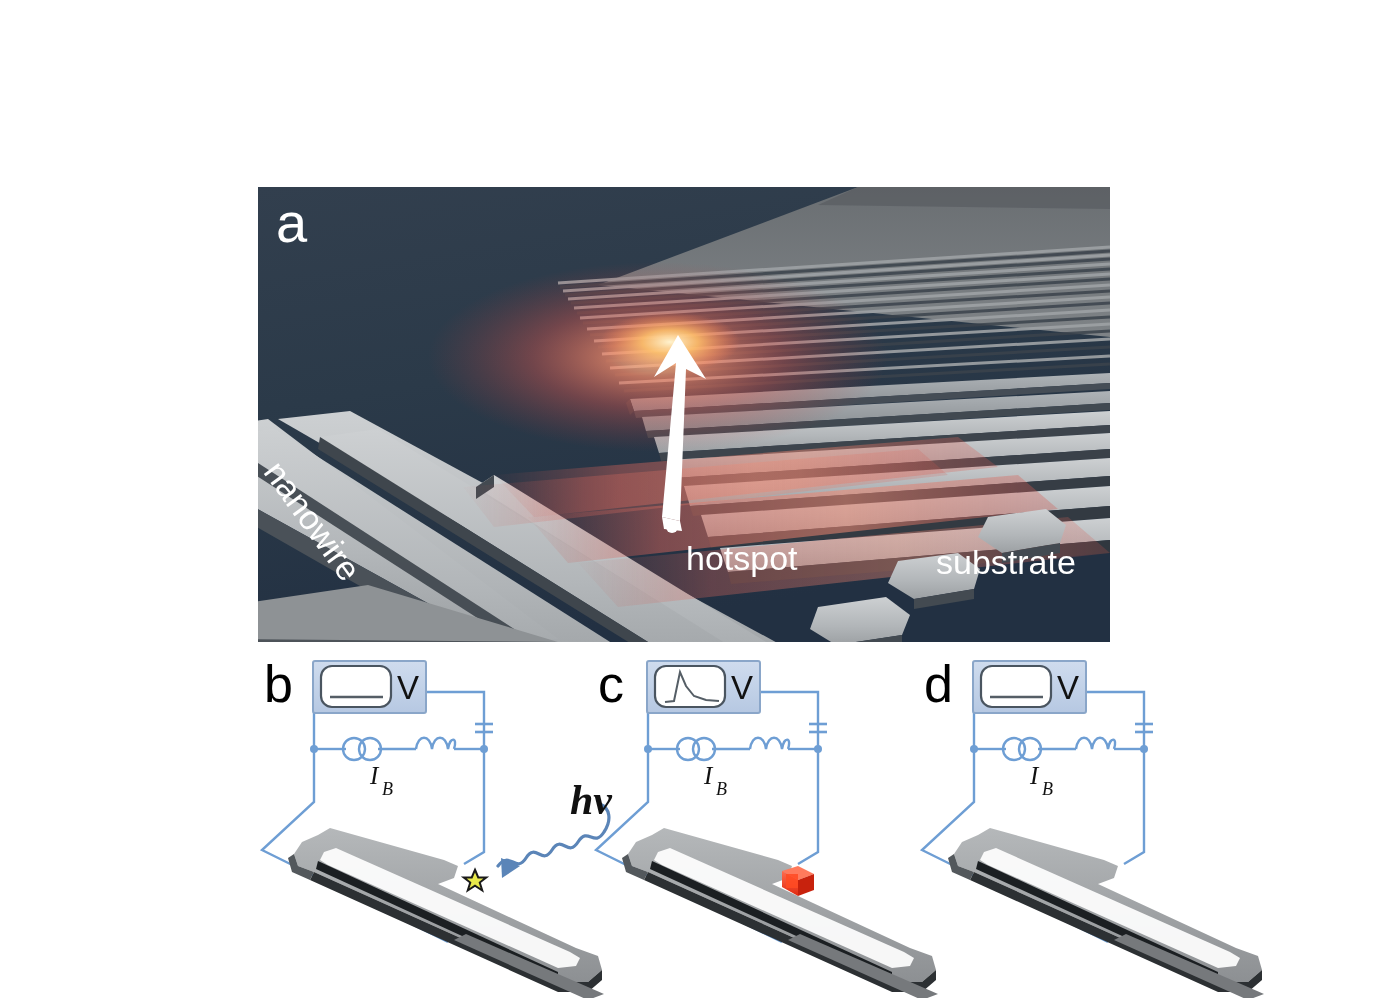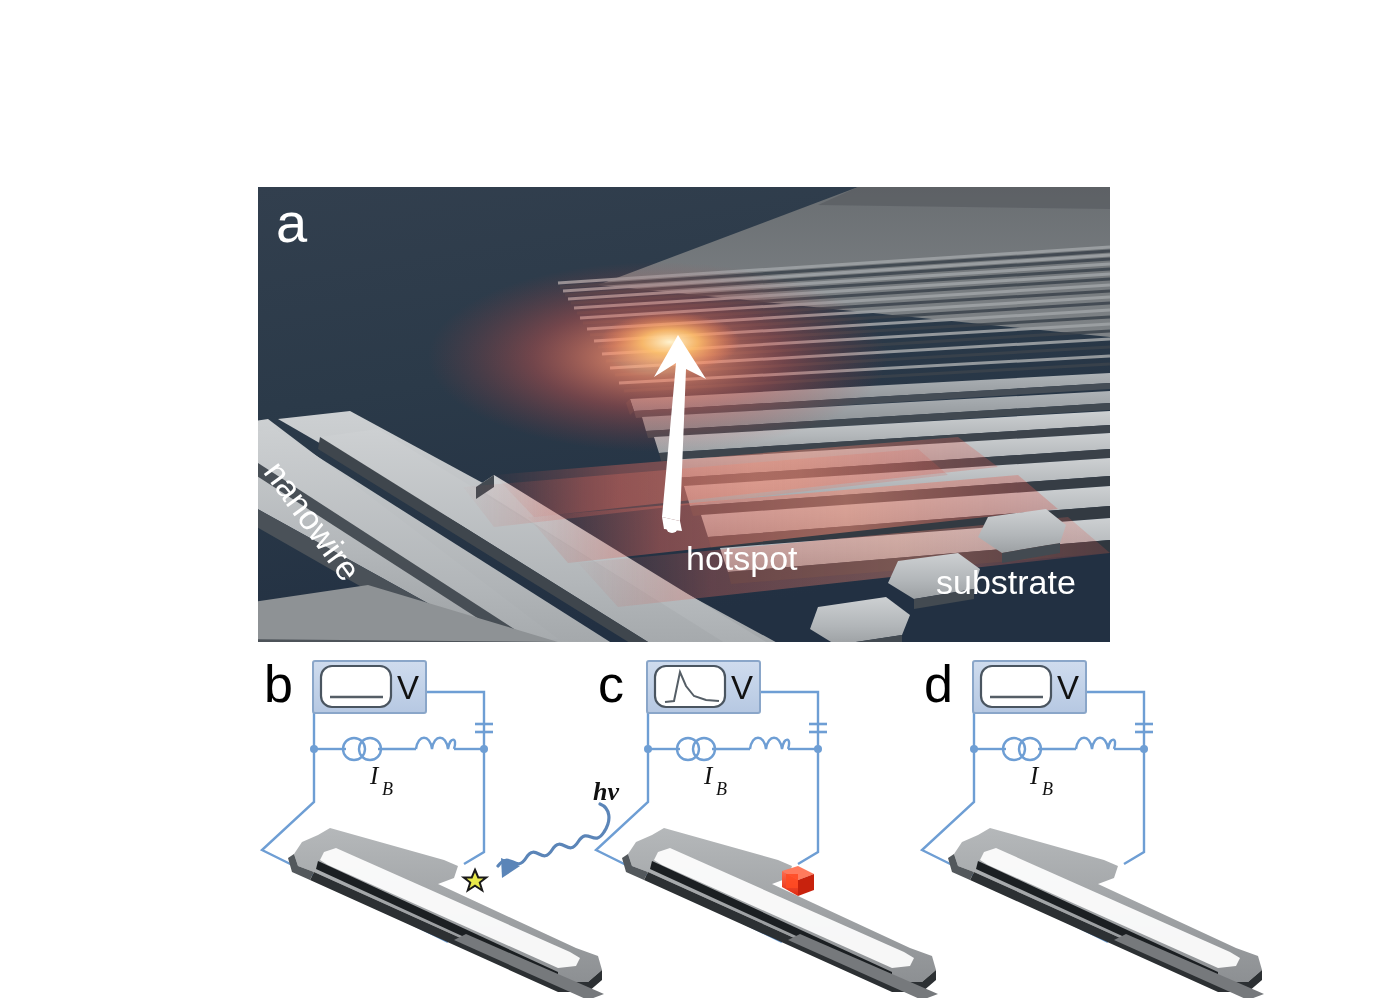--- a/index.html
+++ b/index.html
@@ -63,21 +63,21 @@
     transform: rotate(54deg);
     transform-origin: left top;
   }
   .label-hotspot {
     left: 428px;
     top: 338px;
     margin-top: 16px;
   }
   .label-substrate {
     left: 678px;
-    top: 378px;
+    top: 358px;
   }
 
   
   .panel-bcd {
     position: absolute;
     top: 652px;
     width: 360px;
     height: 346px;
   }
   #panel-b { left: 258px; }
@@ -96,25 +96,24 @@
   }
   .panel-bcd svg { display: block; position: absolute; left: 0; top: 0; }
 
   .hv-label {
     position: absolute;
     left: 570px;
     top: 779px;
     font-family: "Liberation Serif", serif;
     font-style: italic;
     font-weight: bold;
-    font-size: 26px;
+    font-size: 42px;
     color: #111111;
     line-height: 1;
     user-select: none;
-    margin-left: 23px;
   }
 </style>
 </head>
 <body>
 
 <div class="figure-root">
 
   <div class="panel-a">
     <svg width="852" height="455" viewBox="0 0 852 455" xmlns="http://www.w3.org/2000/svg">
       <defs>

